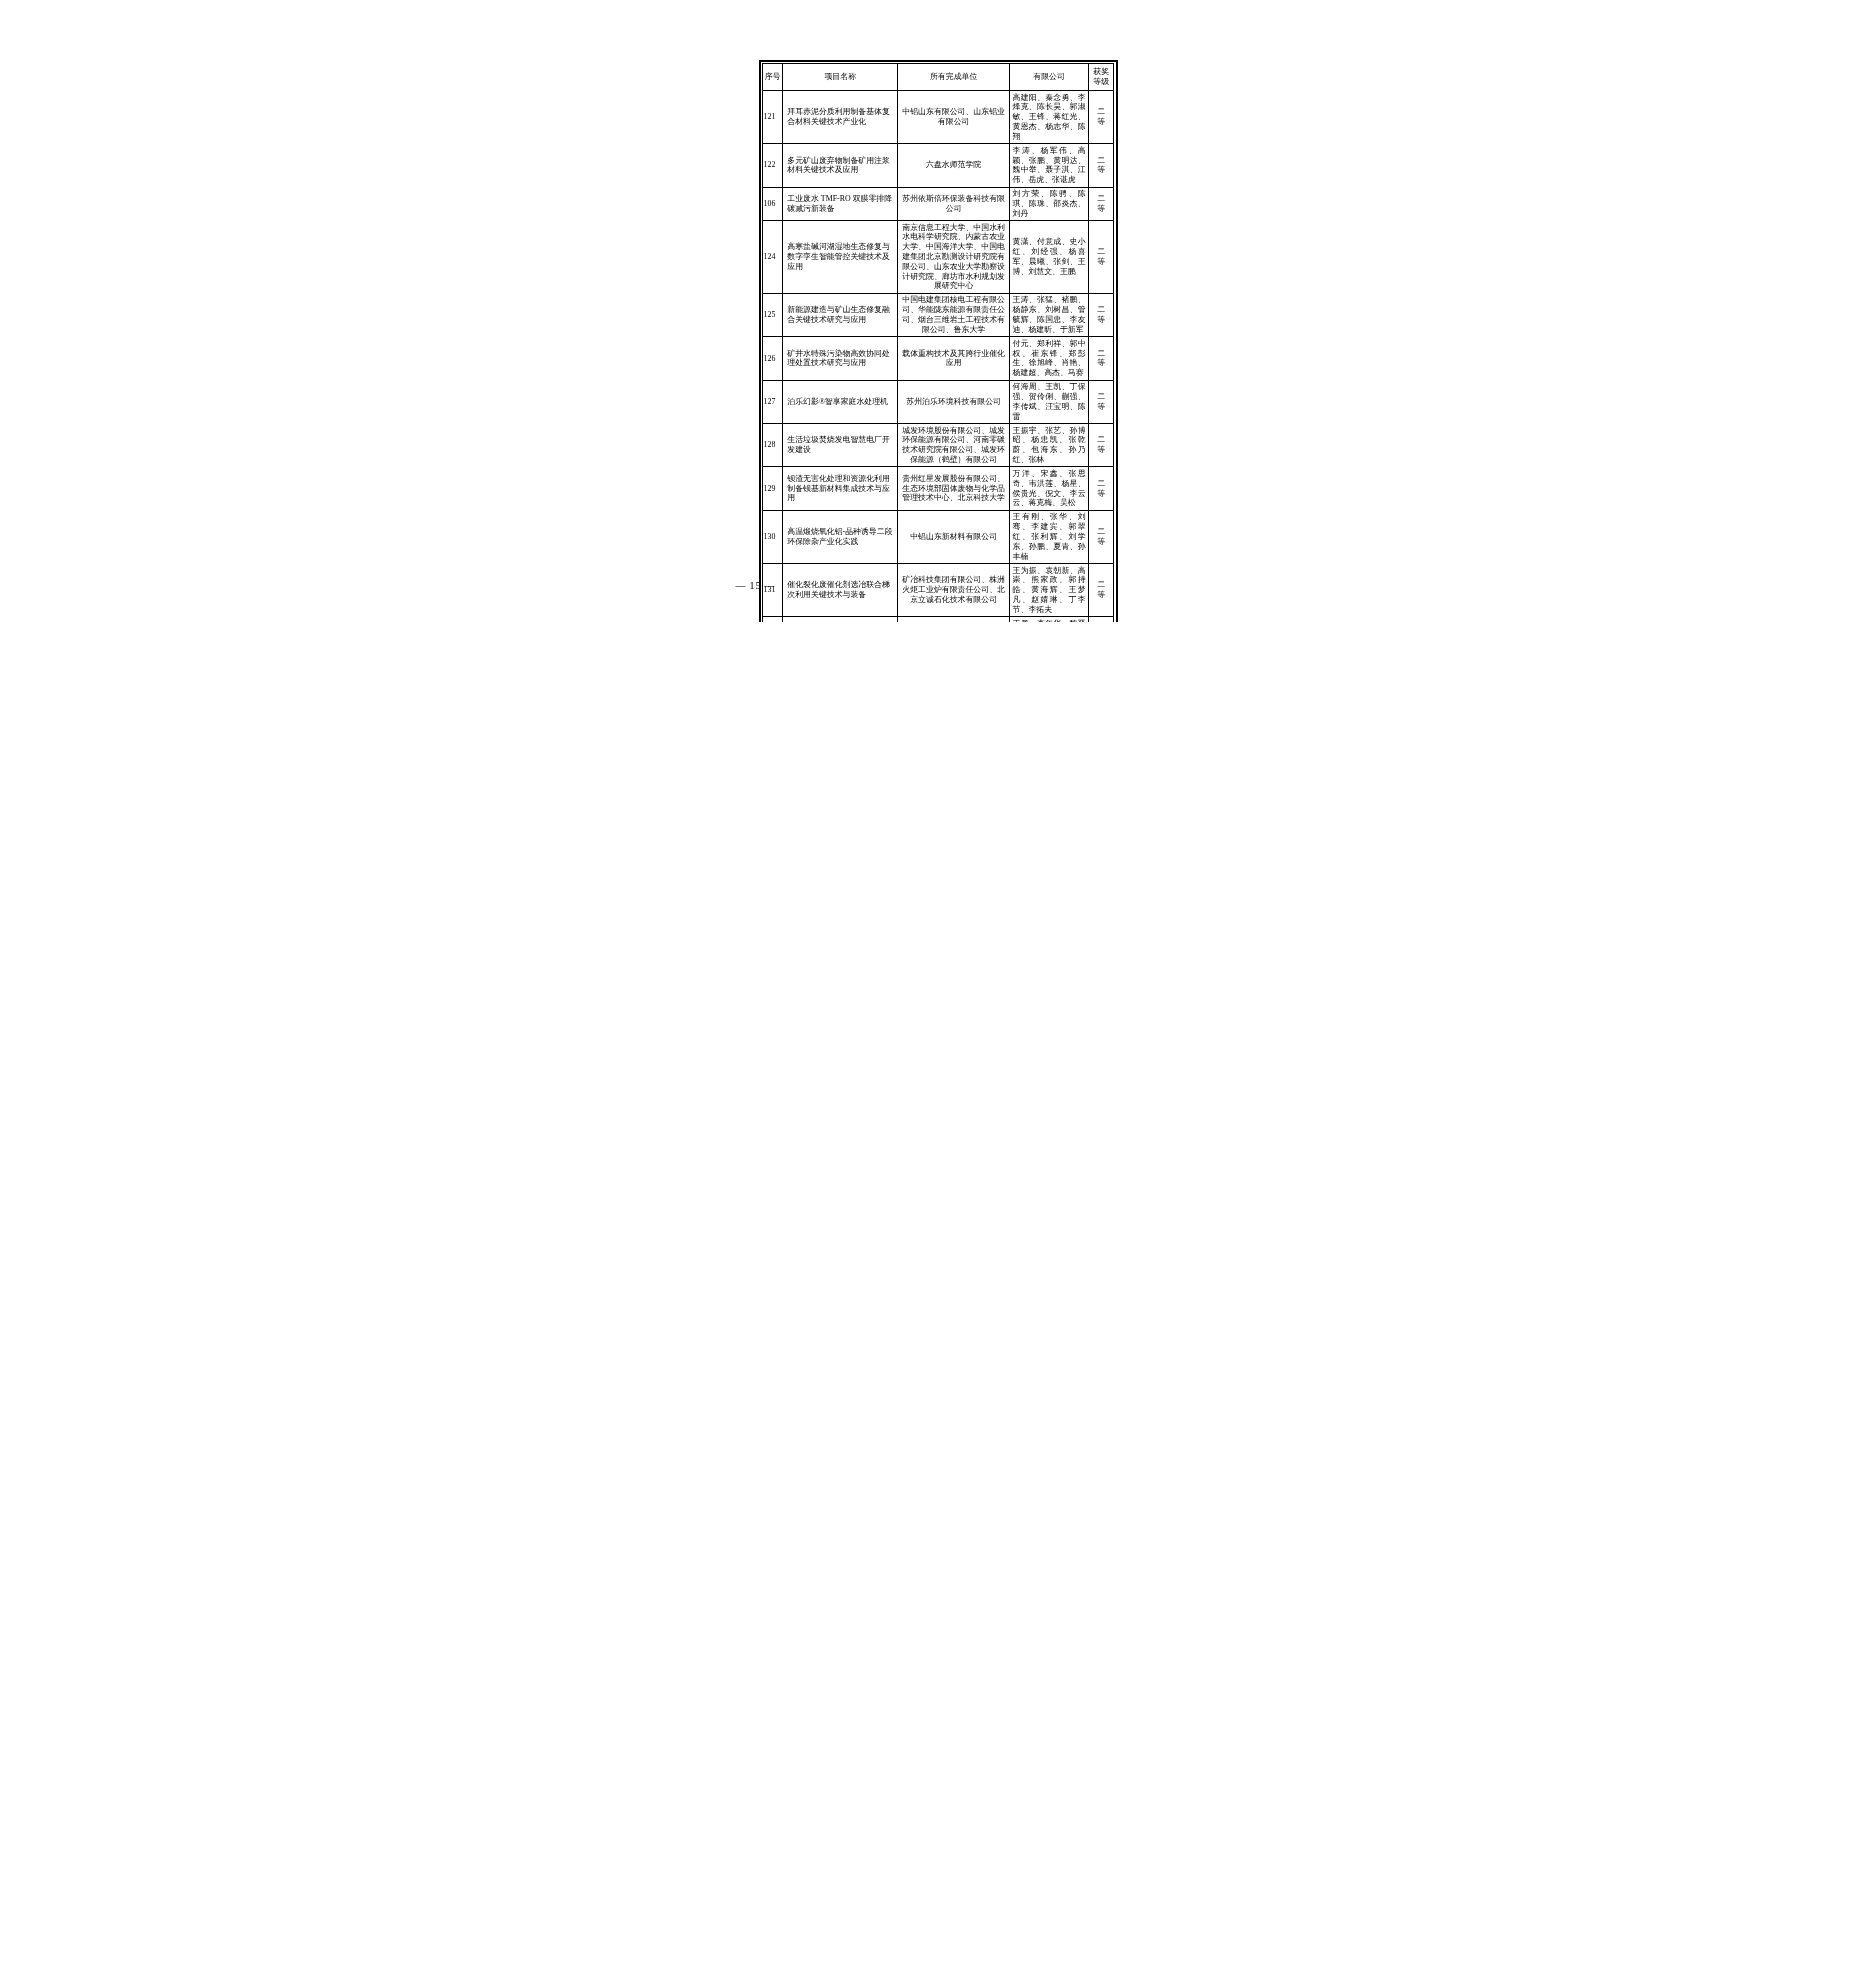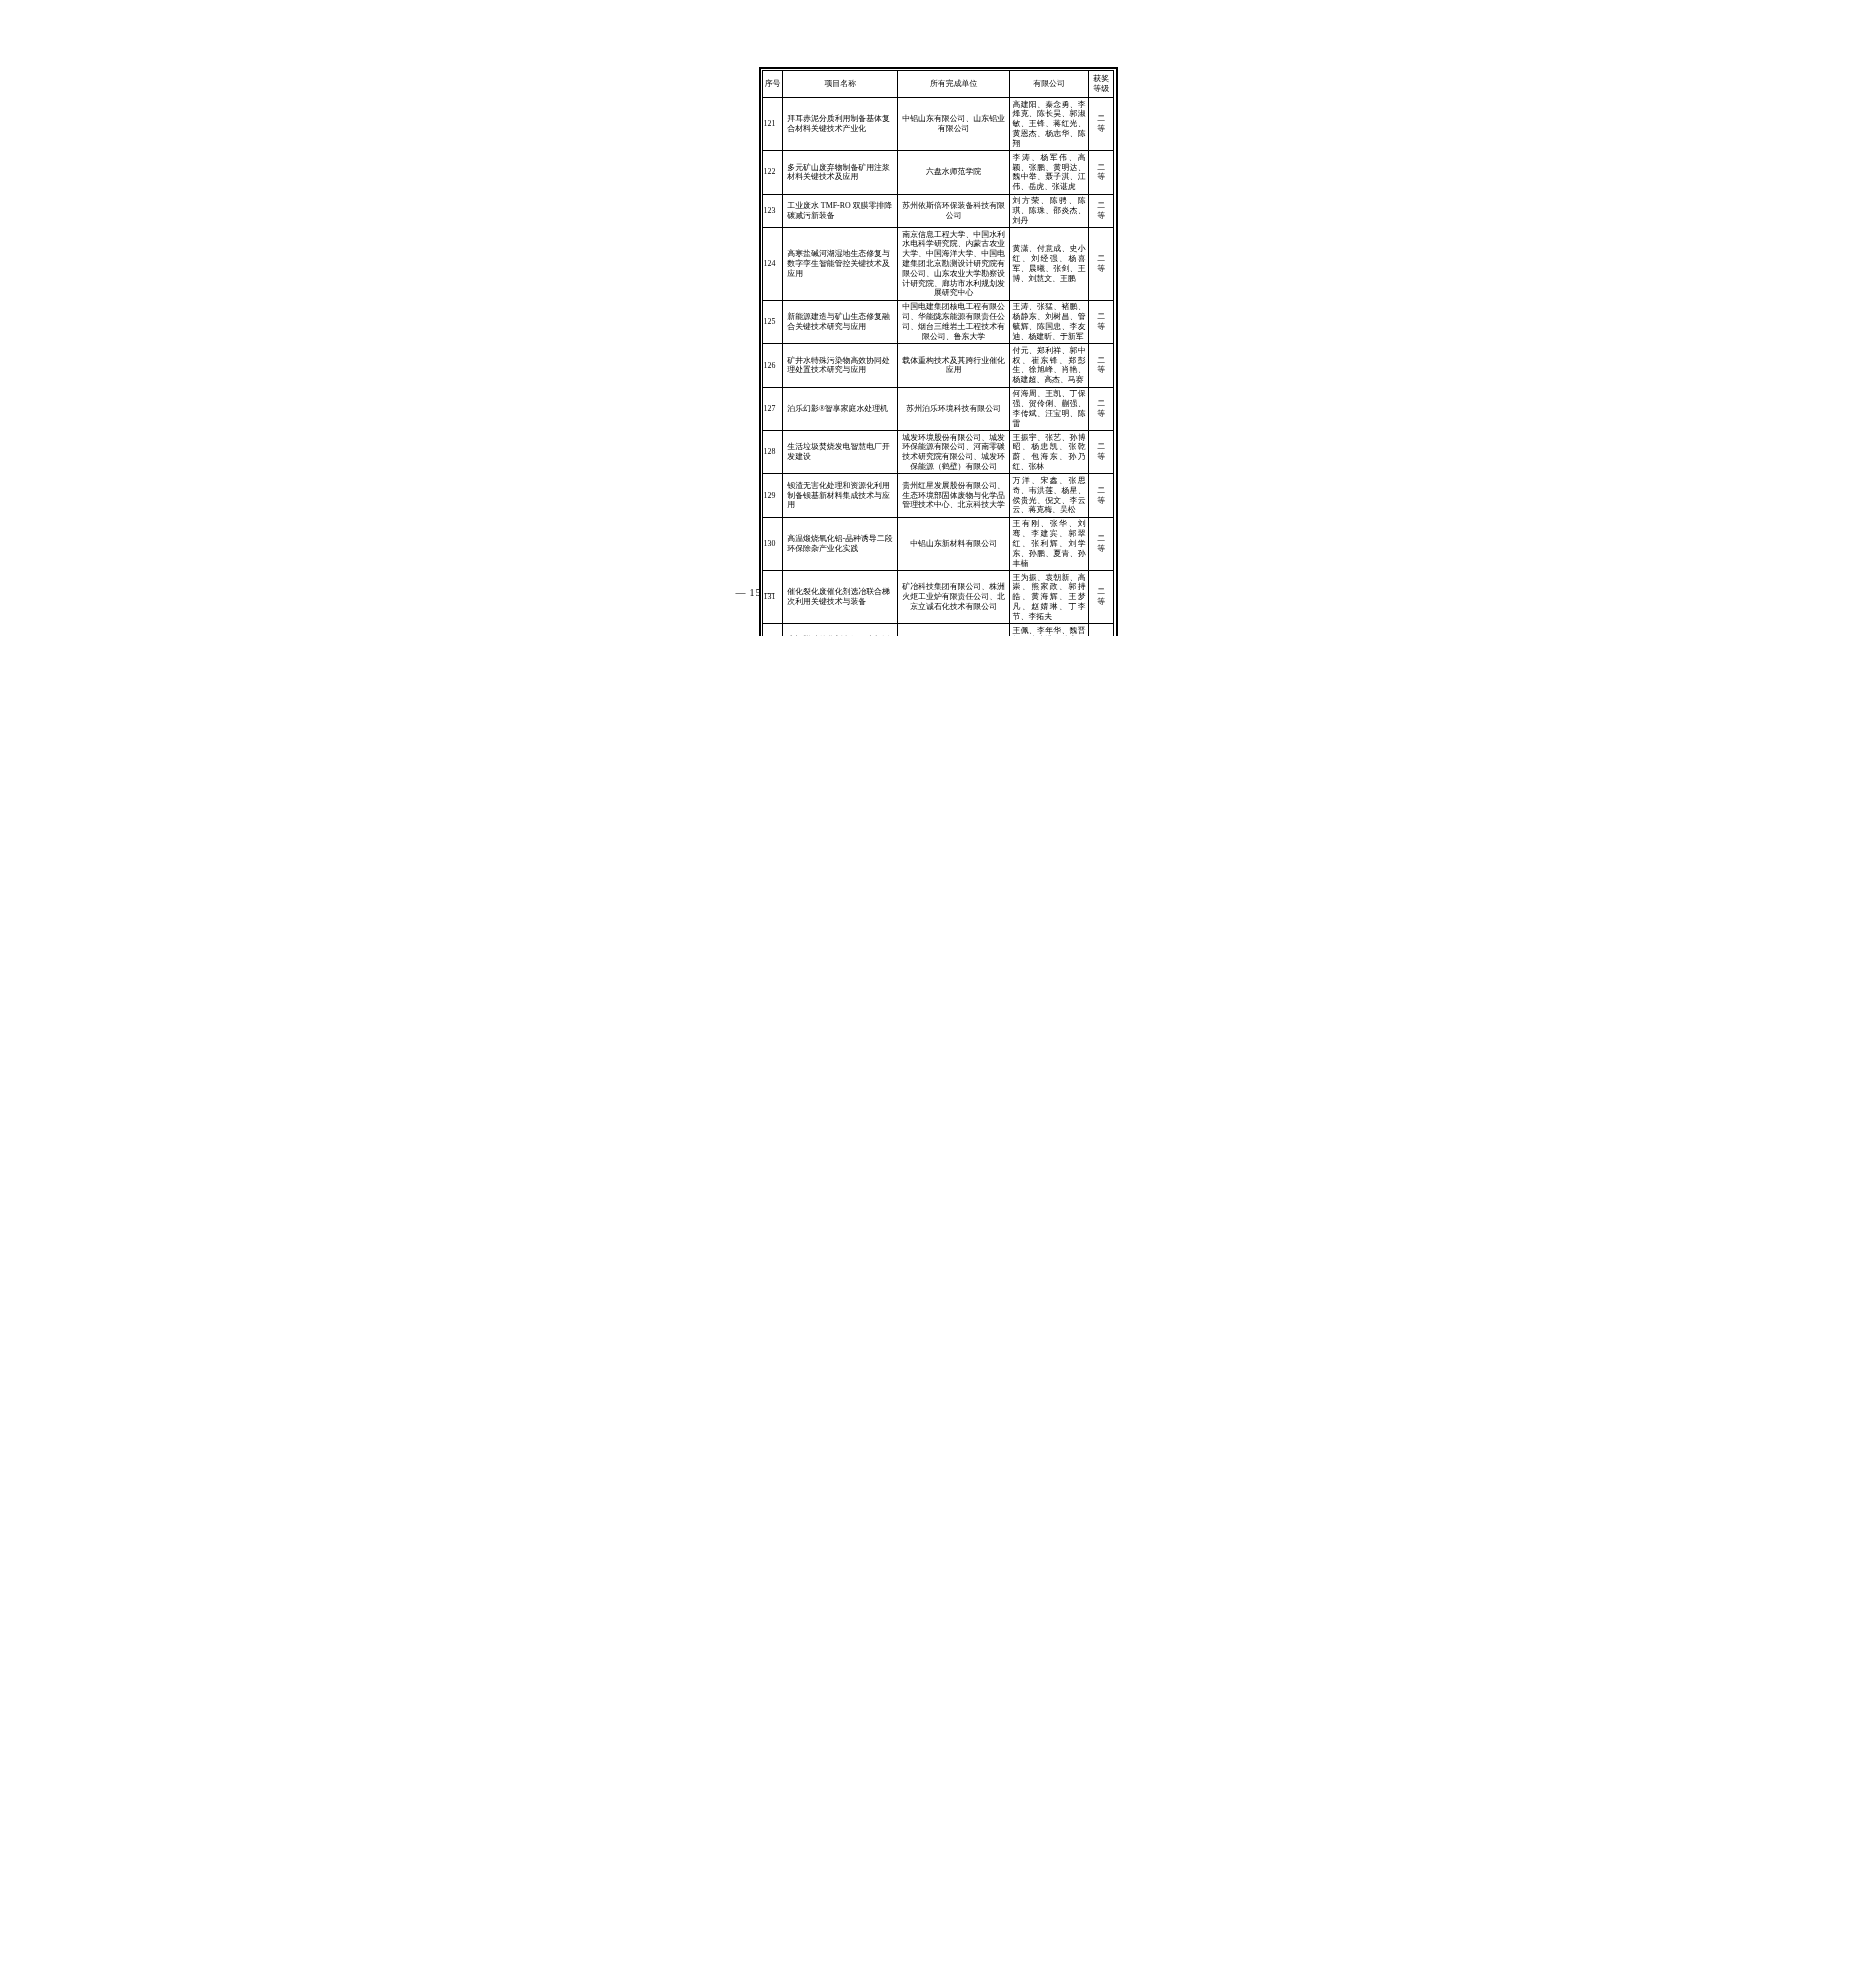--- a/index.html
+++ b/index.html
@@ -1,20 +1,20 @@
 <!DOCTYPE html>
 <html style="font-size:6.3px"><head>
 <meta charset="utf-8">
 <style>
   html,body{margin:0;padding:0;background:#ffffff;}
   .page{
     position:relative;
     width:432px;
     min-height:612px;
-    margin:12px auto;
+    margin:5px auto;
     background:#ffffff;
     font-family:"Liberation Serif","DejaVu Serif",serif;
     color:#000;
   }
   .table-frame{
     position:absolute;
     left:39px;
     top:55px;
     width:359px;
     border:2px solid #000;
@@ -118,21 +118,21 @@
           <tr>
             <td class="td-index">122</td>
             <td class="td-project">多元矿山废弃物制备矿用注浆材料关键技术及应用</td>
             <td class="td-units">六盘水师范学院</td>
             <td class="td-people">李涛、杨军伟、高颖、张鹏、黄明达、魏中举、聂子淇、江伟、岳虎、张谌虎</td>
             <td class="td-award">
               <div class="award-inner">二等</div>
             </td>
           </tr>
           <tr>
-            <td class="td-index">123</td>
+            <td class="td-index">106</td>
             <td class="td-project">工业废水 TMF-RO 双膜零排降碳减污新装备</td>
             <td class="td-units">苏州依斯倍环保装备科技有限公司</td>
             <td class="td-people">刘方荣、陈骋、陈琪、陈珠、邵炎杰、刘丹</td>
             <td class="td-award">
               <div class="award-inner">二等</div>
             </td>
           </tr>
           <tr>
             <td class="td-index">124</td>
             <td class="td-project">高寒盐碱河湖湿地生态修复与数字孪生智能管控关键技术及应用</td>

